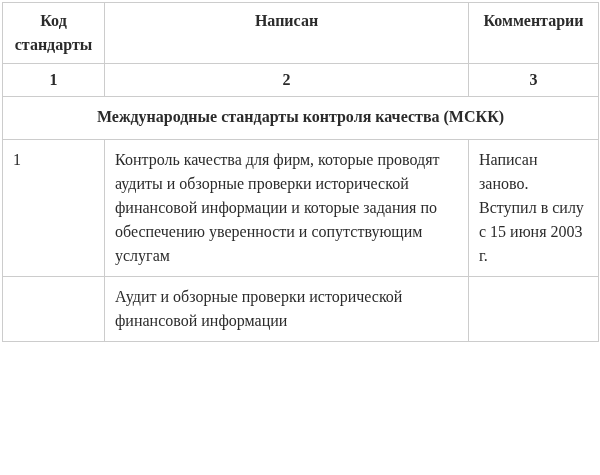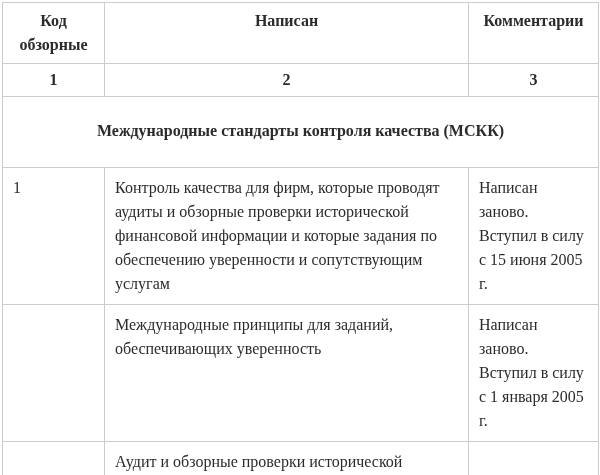--- a/index.html
+++ b/index.html
@@ -42,59 +42,54 @@
   }
   table.doc-table td.num-cell {
     font-weight: bold;
     text-align: center;
     padding: 4px 8px;
     height: 24px;
   }
   table.doc-table td.section-cell {
     font-weight: bold;
     text-align: center;
-    padding: 22px 8px;
+    padding: 8px 8px;
     height: 26px;
   }
   table.doc-table tr.data-row-1 td { height: 110px; }
   table.doc-table tr.data-row-2 td { height: 109px; }
   table.doc-table tr.data-row-3 td { height: 40px; }
 </style>
 </head>
 <body>
 
 <table class="doc-table">
   <colgroup>
     <col class="c1">
     <col class="c2">
     <col class="c3">
   </colgroup>
   <tbody>
     <tr>
-      <th class="col-header">Код обзорные</th>
+      <th class="col-header">Код стандарты</th>
       <th class="col-header">Написан</th>
       <th class="col-header">Комментарии</th>
     </tr>
     <tr>
       <td class="num-cell">1</td>
       <td class="num-cell">2</td>
       <td class="num-cell">3</td>
     </tr>
     <tr>
       <td class="section-cell" colspan="3">Международные стандарты контроля качества (МСКК)</td>
     </tr>
     <tr class="data-row-1">
       <td>1</td>
       <td>Контроль качества для фирм, которые проводят аудиты и обзорные проверки исторической финансовой информации и которые задания по обеспечению уверенности и сопутствующим услугам</td>
-      <td>Написан заново. Вступил в силу с 15 июня 2005 г.</td>
-    </tr>
-    <tr class="data-row-2">
-      <td></td>
-      <td>Международные принципы для заданий, обеспечивающих уверенность</td>
-      <td>Написан заново. Вступил в силу с 1 января 2005 г.</td>
+      <td>Написан заново. Вступил в силу с 15 июня 2003 г.</td>
     </tr>
     <tr class="data-row-3">
       <td></td>
       <td>Аудит и обзорные проверки исторической финансовой информации</td>
       <td></td>
     </tr>
   </tbody>
 </table>
 
 </body></html>

